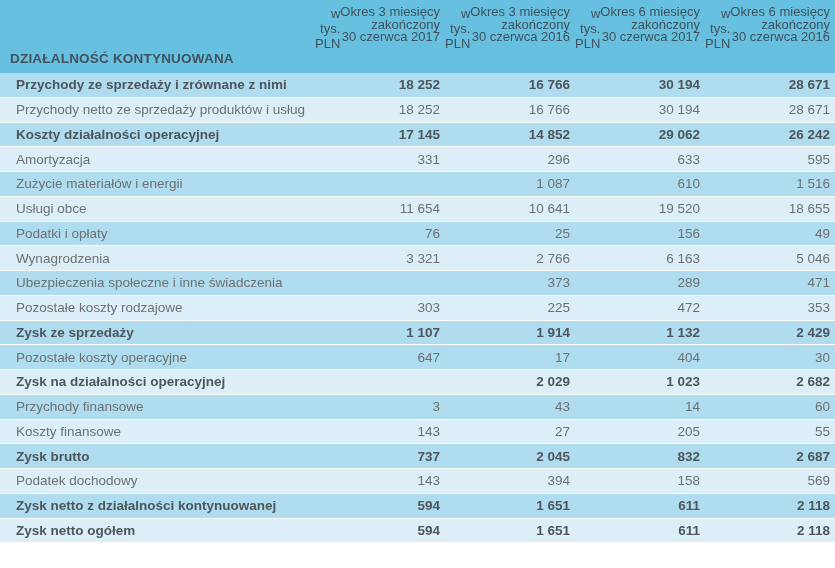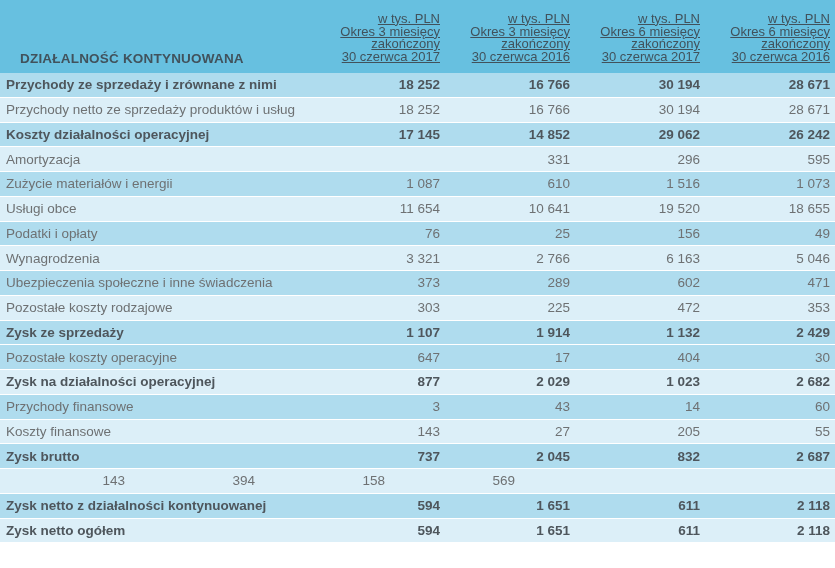--- a/index.html
+++ b/index.html
@@ -17,40 +17,40 @@
     width:835px;height:568px;background:#fff;overflow:hidden;
     -webkit-font-smoothing:antialiased;
   }
   
   .thead{
     display:flex;height:73px;background:var(--header-bg);
     color:var(--header-text);
   }
   .thead .label-cell{
     flex:1 1 auto;display:flex;align-items:flex-end;
-    padding:0 0 7px 20px;font-weight:bold;font-size:13.5px;letter-spacing:.2px;
+    padding:0 0 7px 10px;font-weight:bold;font-size:13.5px;letter-spacing:.2px;
     white-space:nowrap;
   }
   .thead .header-col{
-    flex:0 0 130px;display:flex;flex-direction:column;justify-content:center;
-    text-align:right;padding:6px 5px 5px 0;text-decoration:underline;
+    flex:0 0 130px;display:flex;flex-direction:row;justify-content:flex-end;
+    text-align:right;padding:6px 5px 5px 0;
   }
   .unit{font-size:13px;font-weight:normal;}
   .period{font-size:13px;line-height:12.5px;font-weight:normal;}
   .period div{white-space:nowrap;}
   
   .row{
     display:flex;height:24.75px;align-items:center;
     border-bottom:1px solid #ffffff;
     font-size:13.5px;color:var(--row-text);
   }
   .row.dark{background:var(--stripe-dark);}
-  .row.light{background:var(--stripe-light);}
+  .row.light{background:var(--stripe-light);justify-content:space-between;}
   .row.bold{font-weight:bold;color:var(--bold-text);}
-  .row .label{flex:1 1 auto;padding-left:6px;white-space:nowrap;overflow:hidden;}
+  .row .label{flex:1 1 auto;padding-left:16px;white-space:nowrap;overflow:hidden;}
   .row .val{flex:0 0 130px;text-align:right;padding-right:5px;white-space:nowrap;}
 </style>
 </head>
 <body>
 
 <div class="report">
   <div class="thead">
     <div class="label-cell">DZIAŁALNOŚĆ KONTYNUOWANA</div>
 
   <div class="header-col">
@@ -112,29 +112,29 @@
     <div class="val">17 145</div>
     <div class="val">14 852</div>
     <div class="val">29 062</div>
     <div class="val">26 242</div>
   </div>
 
   <div class="row light">
     <div class="label">Amortyzacja</div>
     <div class="val">331</div>
     <div class="val">296</div>
+    <div class="val">633</div>
     <div class="val">595</div>
   </div>
 
   <div class="row dark">
     <div class="label">Zużycie materiałów i energii</div>
     <div class="val">1 087</div>
     <div class="val">610</div>
     <div class="val">1 516</div>
-    <div class="val">1 073</div>
   </div>
 
   <div class="row light">
     <div class="label">Usługi obce</div>
     <div class="val">11 654</div>
     <div class="val">10 641</div>
     <div class="val">19 520</div>
     <div class="val">18 655</div>
   </div>
 
@@ -151,21 +151,20 @@
     <div class="val">3 321</div>
     <div class="val">2 766</div>
     <div class="val">6 163</div>
     <div class="val">5 046</div>
   </div>
 
   <div class="row dark">
     <div class="label">Ubezpieczenia społeczne i inne świadczenia</div>
     <div class="val">373</div>
     <div class="val">289</div>
-    <div class="val">602</div>
     <div class="val">471</div>
   </div>
 
   <div class="row light">
     <div class="label">Pozostałe koszty rodzajowe</div>
     <div class="val">303</div>
     <div class="val">225</div>
     <div class="val">472</div>
     <div class="val">353</div>
   </div>
@@ -182,21 +181,20 @@
   <div class="row dark">
     <div class="label">Pozostałe koszty operacyjne</div>
     <div class="val">647</div>
     <div class="val">17</div>
     <div class="val">404</div>
     <div class="val">30</div>
   </div>
 
   <div class="row light bold">
     <div class="label">Zysk na działalności operacyjnej</div>
-    <div class="val">877</div>
     <div class="val">2 029</div>
     <div class="val">1 023</div>
     <div class="val">2 682</div>
   </div>
 
   <div class="row dark">
     <div class="label">Przychody finansowe</div>
     <div class="val">3</div>
     <div class="val">43</div>
     <div class="val">14</div>
@@ -213,20 +211,21 @@
 
   <div class="row dark bold">
     <div class="label">Zysk brutto</div>
     <div class="val">737</div>
     <div class="val">2 045</div>
     <div class="val">832</div>
     <div class="val">2 687</div>
   </div>
 
   <div class="row light">
+    <div class="label">Podatek dochodowy</div>
     <div class="val">143</div>
     <div class="val">394</div>
     <div class="val">158</div>
     <div class="val">569</div>
   </div>
 
   <div class="row dark bold">
     <div class="label">Zysk netto z działalności kontynuowanej</div>
     <div class="val">594</div>
     <div class="val">1 651</div>

